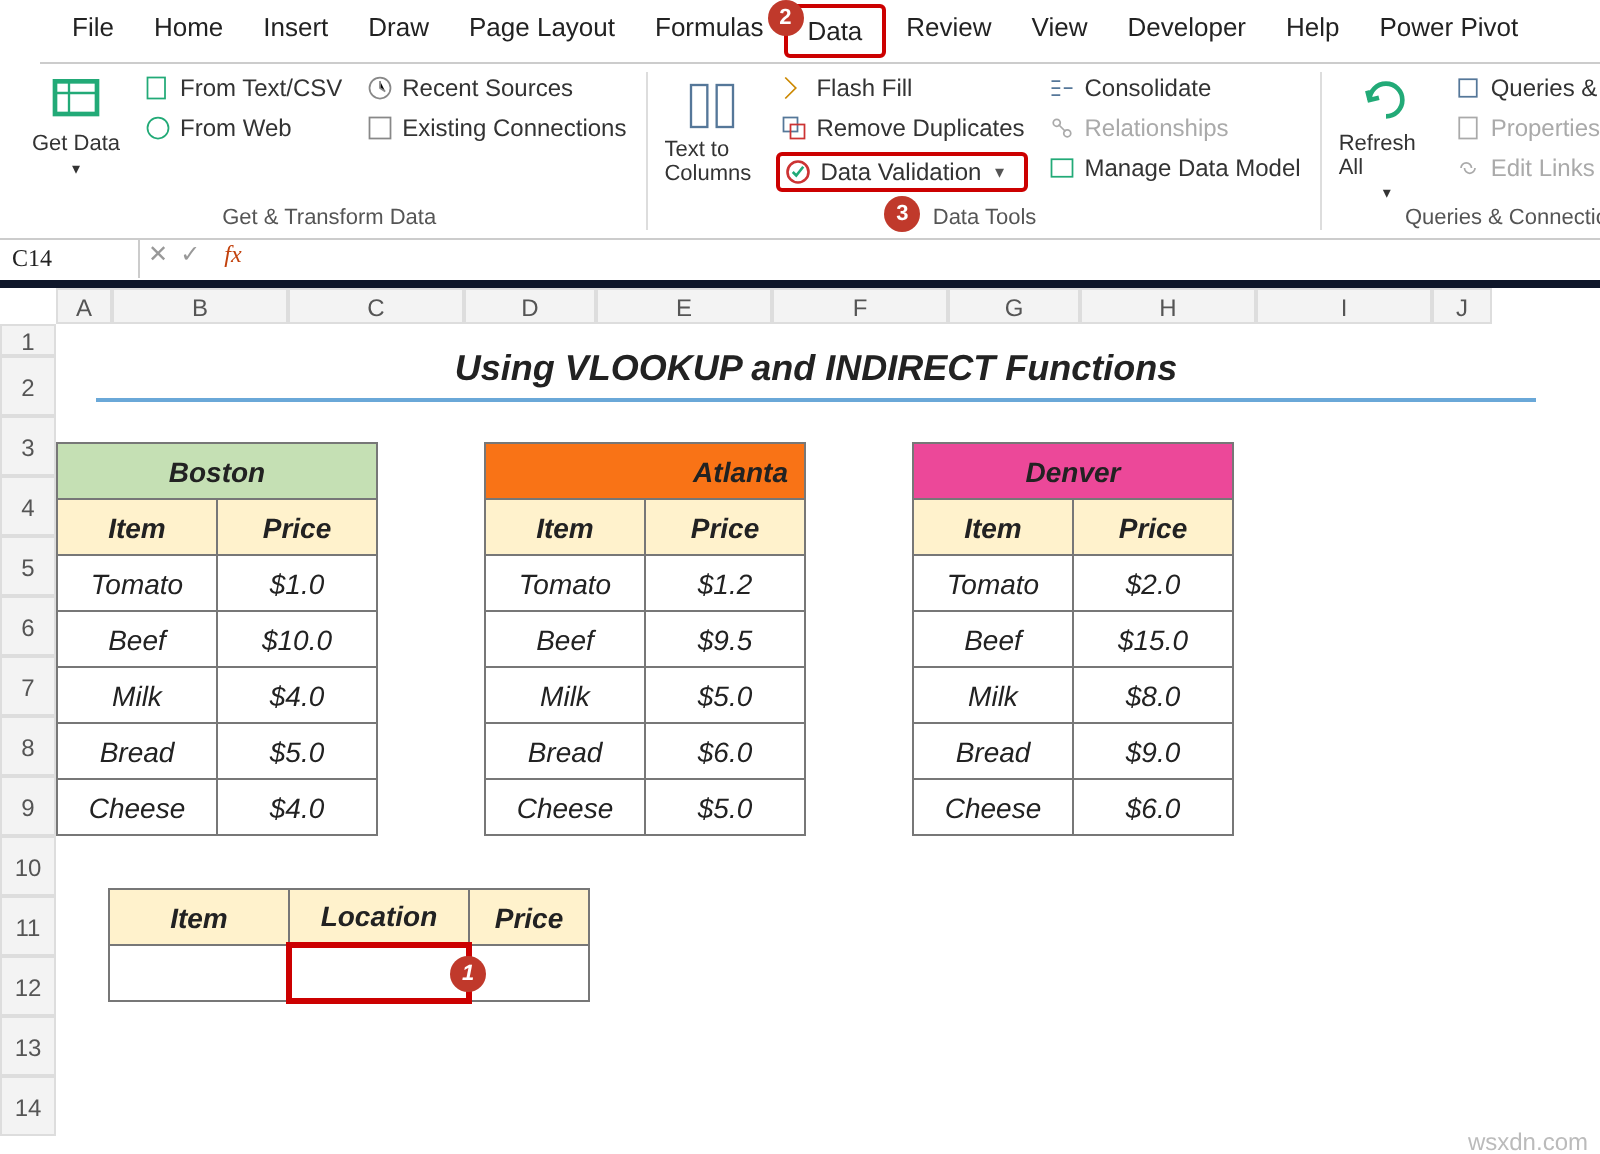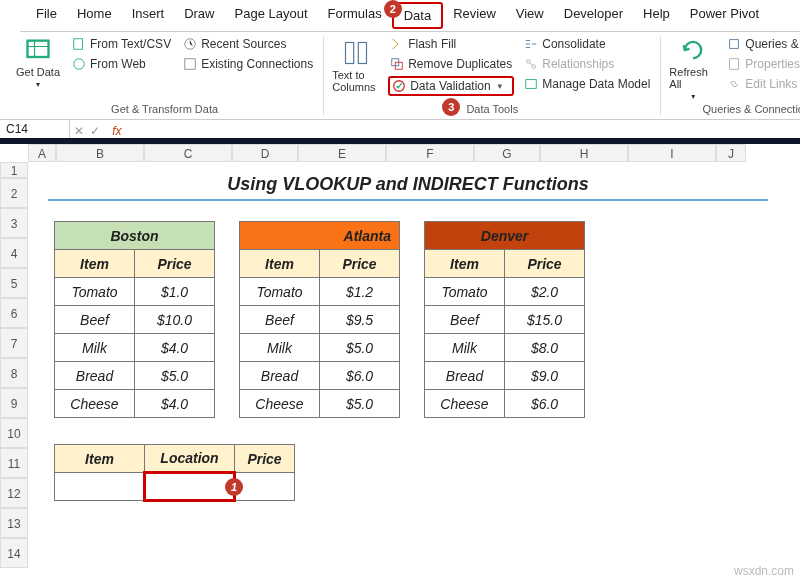--- a/index.html
+++ b/index.html
@@ -11,40 +11,40 @@
 .ribbon { display: flex; border-bottom: 1px solid #ccc; height: 88px; padding: 4px 6px; font-size: 12px; color: #333; }
 .rgroup { display: flex; flex-direction: column; justify-content: space-between; border-right: 1px solid #ddd; padding: 0 8px; }
 .rgroup .title { text-align: center; color: #555; font-size: 11px; margin-top: 2px; }
 .ritems { display: flex; gap: 8px; }
 .rcol { display: flex; flex-direction: column; gap: 4px; }
 .ritem { display: flex; align-items: center; gap: 4px; white-space: nowrap; padding: 1px 2px; cursor: pointer; position: relative; }
 .ritem .ico { width: 14px; height: 14px; display: inline-block; }
 .bigbtn { display: flex; flex-direction: column; align-items: center; justify-content: center; width: 48px; cursor: pointer; gap: 2px; font-size: 11px; }
 .bigbtn .bigico { width: 28px; height: 28px; }
 .hl { border: 2px solid #c00; border-radius: 3px; }
-.namebox-row { display: flex; align-items: flex-end; border-bottom: 6px solid #0f172a; height: 24px; font-size: 12px; }
+.namebox-row { display: flex; align-items: flex-start; border-bottom: 4px solid #0f172a; height: 24px; font-size: 12px; font-family: Liberation Serif, serif; }
 .namebox { width: 70px; padding: 2px 6px; border-right: 1px solid #ccc; }
 .fx { padding: 0 8px; color: #c2410c; font-style: italic; }
 .fx-controls { display: flex; gap: 6px; padding: 0 4px; }
 .fx-controls span { color: #999; cursor: pointer; }
 .sheet { position: relative; overflow: hidden; }
 .colheads { display: flex; margin-left: 28px; }
 .colheads div { border: 1px solid #ddd; background: #f3f3f3; text-align: center; font-size: 12px; color: #555; }
 .rowheads { position: absolute; top: 18px; left: 0; }
 .rowheads div { width: 28px; height: 30px; border: 1px solid #ddd; background: #f3f3f3; text-align: center; font-size: 12px; color: #555; line-height: 30px; }
 .rowheads div:first-child { height: 16px; line-height: 16px; }
 .content { position: absolute; left: 28px; top: 18px; width: 760px; font-style: italic; }
 .title-text { font-size: 18px; font-weight: bold; text-align: center; margin-top: 12px; border-bottom: 2px solid #6aa8d8; padding-bottom: 4px; width: 720px; margin-left: 20px; }
-.tables-row { display: flex; gap: 24px; margin-top: 20px; margin-left: 26px; }
+.tables-row { display: flex; gap: 53px; margin-top: 20px; }
 .dtable { border-collapse: collapse; font-size: 14px; }
 .dtable th, .dtable td { border: 1px solid #777; padding: 4px 8px; text-align: center; width: 80px; height: 28px; }
 .dtable .city { font-weight: bold; }
 .city.boston { background: #c5e0b4; }
 .city.atlanta { background: #f97316; text-align: right; }
-.city.denver { background: #c2410c; }
+.city.denver { background: #ec4899; }
 .dtable .hdr { background: #fff2cc; font-weight: bold; }
 .lookup { margin-top: 26px; margin-left: 26px; border-collapse: collapse; font-size: 14px; }
 .lookup th, .lookup td { border: 1px solid #777; padding: 4px 8px; text-align: center; height: 28px; }
 .lookup th { background: #fff2cc; font-weight: bold; }
 .lookup td.sel { border: 3px solid #c00; position: relative; }
 .watermark { position: absolute; right: 6px; bottom: 6px; color: #bbb; font-size: 12px; margin-top: 10px; }
 svg { display: block; }
 .dv-dd { width:10px; display:inline-flex; align-items:center; justify-content:center; font-size:9px; color:#555; }
 </style>
 </head>

